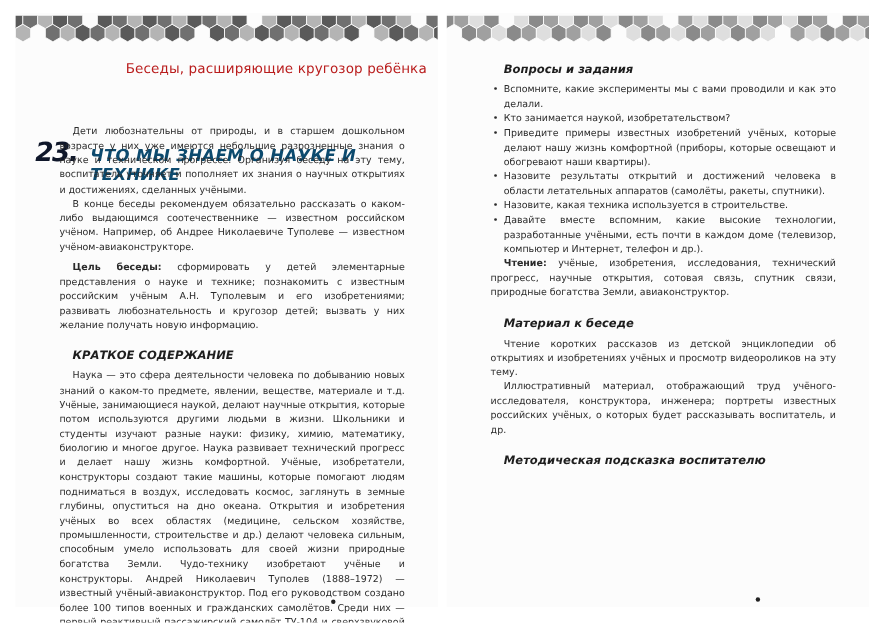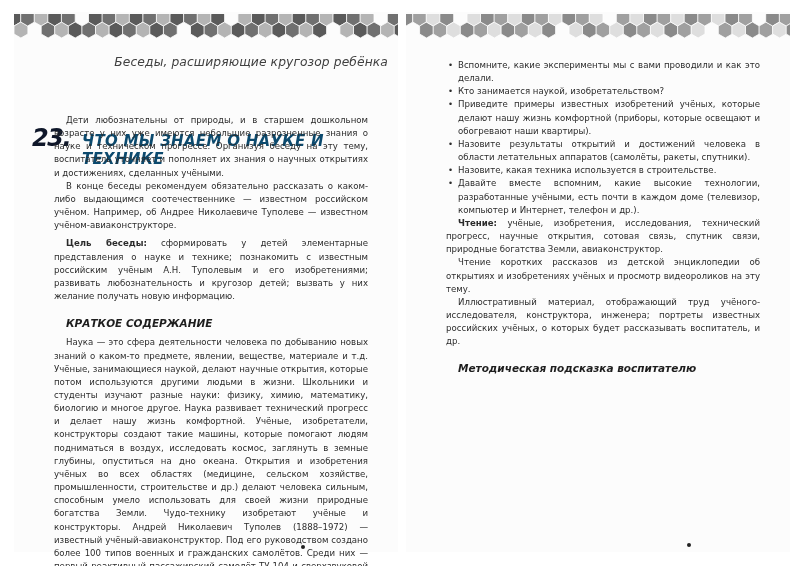--- a/index.html
+++ b/index.html
@@ -10,21 +10,21 @@
   .page {
     position:absolute; top:12px; height:540px; background:#fcfcfc;
   }
   .page.left { left:14px; width:384px; }
   .page.right { left:406px; width:384px; }
   .banner {
     position:absolute; top:2px; left:0; width:100%; height:24px; overflow:hidden;
   }
   .banner svg { display:block; }
   .running-head {
-    position:absolute; top:43px; right:10px; font-style:italic; font-size:12.3px; color:#404040;
+    position:absolute; top:43px; right:10px; font-size:12.3px; color:#b91c1c;
     font-family:"DejaVu Sans", sans-serif; letter-spacing:0.1px;
   }
   .chapter {
     position:absolute; top:69px; left:18px; display:flex; align-items:baseline;
   }
   .chapter-num {
     font-size:24px; font-weight:bold; color:#0f172a; font-family:"DejaVu Sans", sans-serif;
     letter-spacing:-1.5px; margin-right:12px; font-style:italic;margin-top:43px;
   }
   .chapter-title {
@@ -183,27 +183,29 @@
         <polygon points="366.9,20.0 360.0,24.0 353.1,20.0 353.1,12.0 360.0,8.0 366.9,12.0" fill="#a0a0a0" stroke="#ffffff" stroke-width="0.8"></polygon>
         <polygon points="373.6,8.0 366.6,12.0 359.7,8.0 359.7,0.0 366.6,-4.0 373.6,-0.0" fill="#8a8a8a" stroke="#ffffff" stroke-width="0.8"></polygon>
         <polygon points="380.5,20.0 373.6,24.0 366.6,20.0 366.6,12.0 373.6,8.0 380.5,12.0" fill="#dedede" stroke="#ffffff" stroke-width="0.8"></polygon>
         <polygon points="387.1,8.0 380.2,12.0 373.3,8.0 373.3,0.0 380.2,-4.0 387.1,-0.0" fill="#a0a0a0" stroke="#ffffff" stroke-width="0.8"></polygon>
         <polygon points="394.1,20.0 387.1,24.0 380.2,20.0 380.2,12.0 387.1,8.0 394.1,12.0" fill="#8a8a8a" stroke="#ffffff" stroke-width="0.8"></polygon>
         <polygon points="400.7,8.0 393.8,12.0 386.9,8.0 386.9,0.0 393.8,-4.0 400.7,-0.0" fill="#dedede" stroke="#ffffff" stroke-width="0.8"></polygon>
         <polygon points="407.7,20.0 400.7,24.0 393.8,20.0 393.8,12.0 400.7,8.0 407.7,12.0" fill="#a0a0a0" stroke="#ffffff" stroke-width="0.8"></polygon>
       </svg>
   </div>
   <div class="body text">
+    <div class="sec-head first">Вопросы и задания</div>
     <ul class="q">
       <li>Вспомните, какие эксперименты мы с вами проводили и как это делали.</li>
       <li>Кто занимается наукой, изобретательством?</li>
       <li>Приведите примеры известных изобретений учёных, которые делают нашу жизнь комфортной (приборы, которые освещают и обогревают наши квартиры).</li>
       <li>Назовите результаты открытий и достижений человека в области летательных аппаратов (самолёты, ракеты, спутники).</li>
       <li>Назовите, какая техника используется в строительстве.</li>
       <li>Давайте вместе вспомним, какие высокие технологии, разработанные учёными, есть почти в каждом доме (телевизор, компьютер и Интернет, телефон и др.).</li>
     </ul>
     <p class="dict"><span class="label">Чтение:</span><span> учёные, изобретения, исследования, технический прогресс, научные открытия, сотовая связь, спутник связи, природные богатства Земли, авиаконструктор.</span></p>
+    <div class="sec-head">Материал к беседе</div>
     <p>Чтение коротких рассказов из детской энциклопедии об открытиях и изобретениях учёных и просмотр видеороликов на эту тему.</p>
     <p>Иллюстративный материал, отображающий труд учёного-исследователя, конструктора, инженера; портреты известных российских учёных, о которых будет рассказывать воспитатель, и др.</p>
     <div class="sec-head">Методическая подсказка воспитателю</div>
   </div>
   <div class="page-dot"></div>
 </div>
 
 </body></html>

